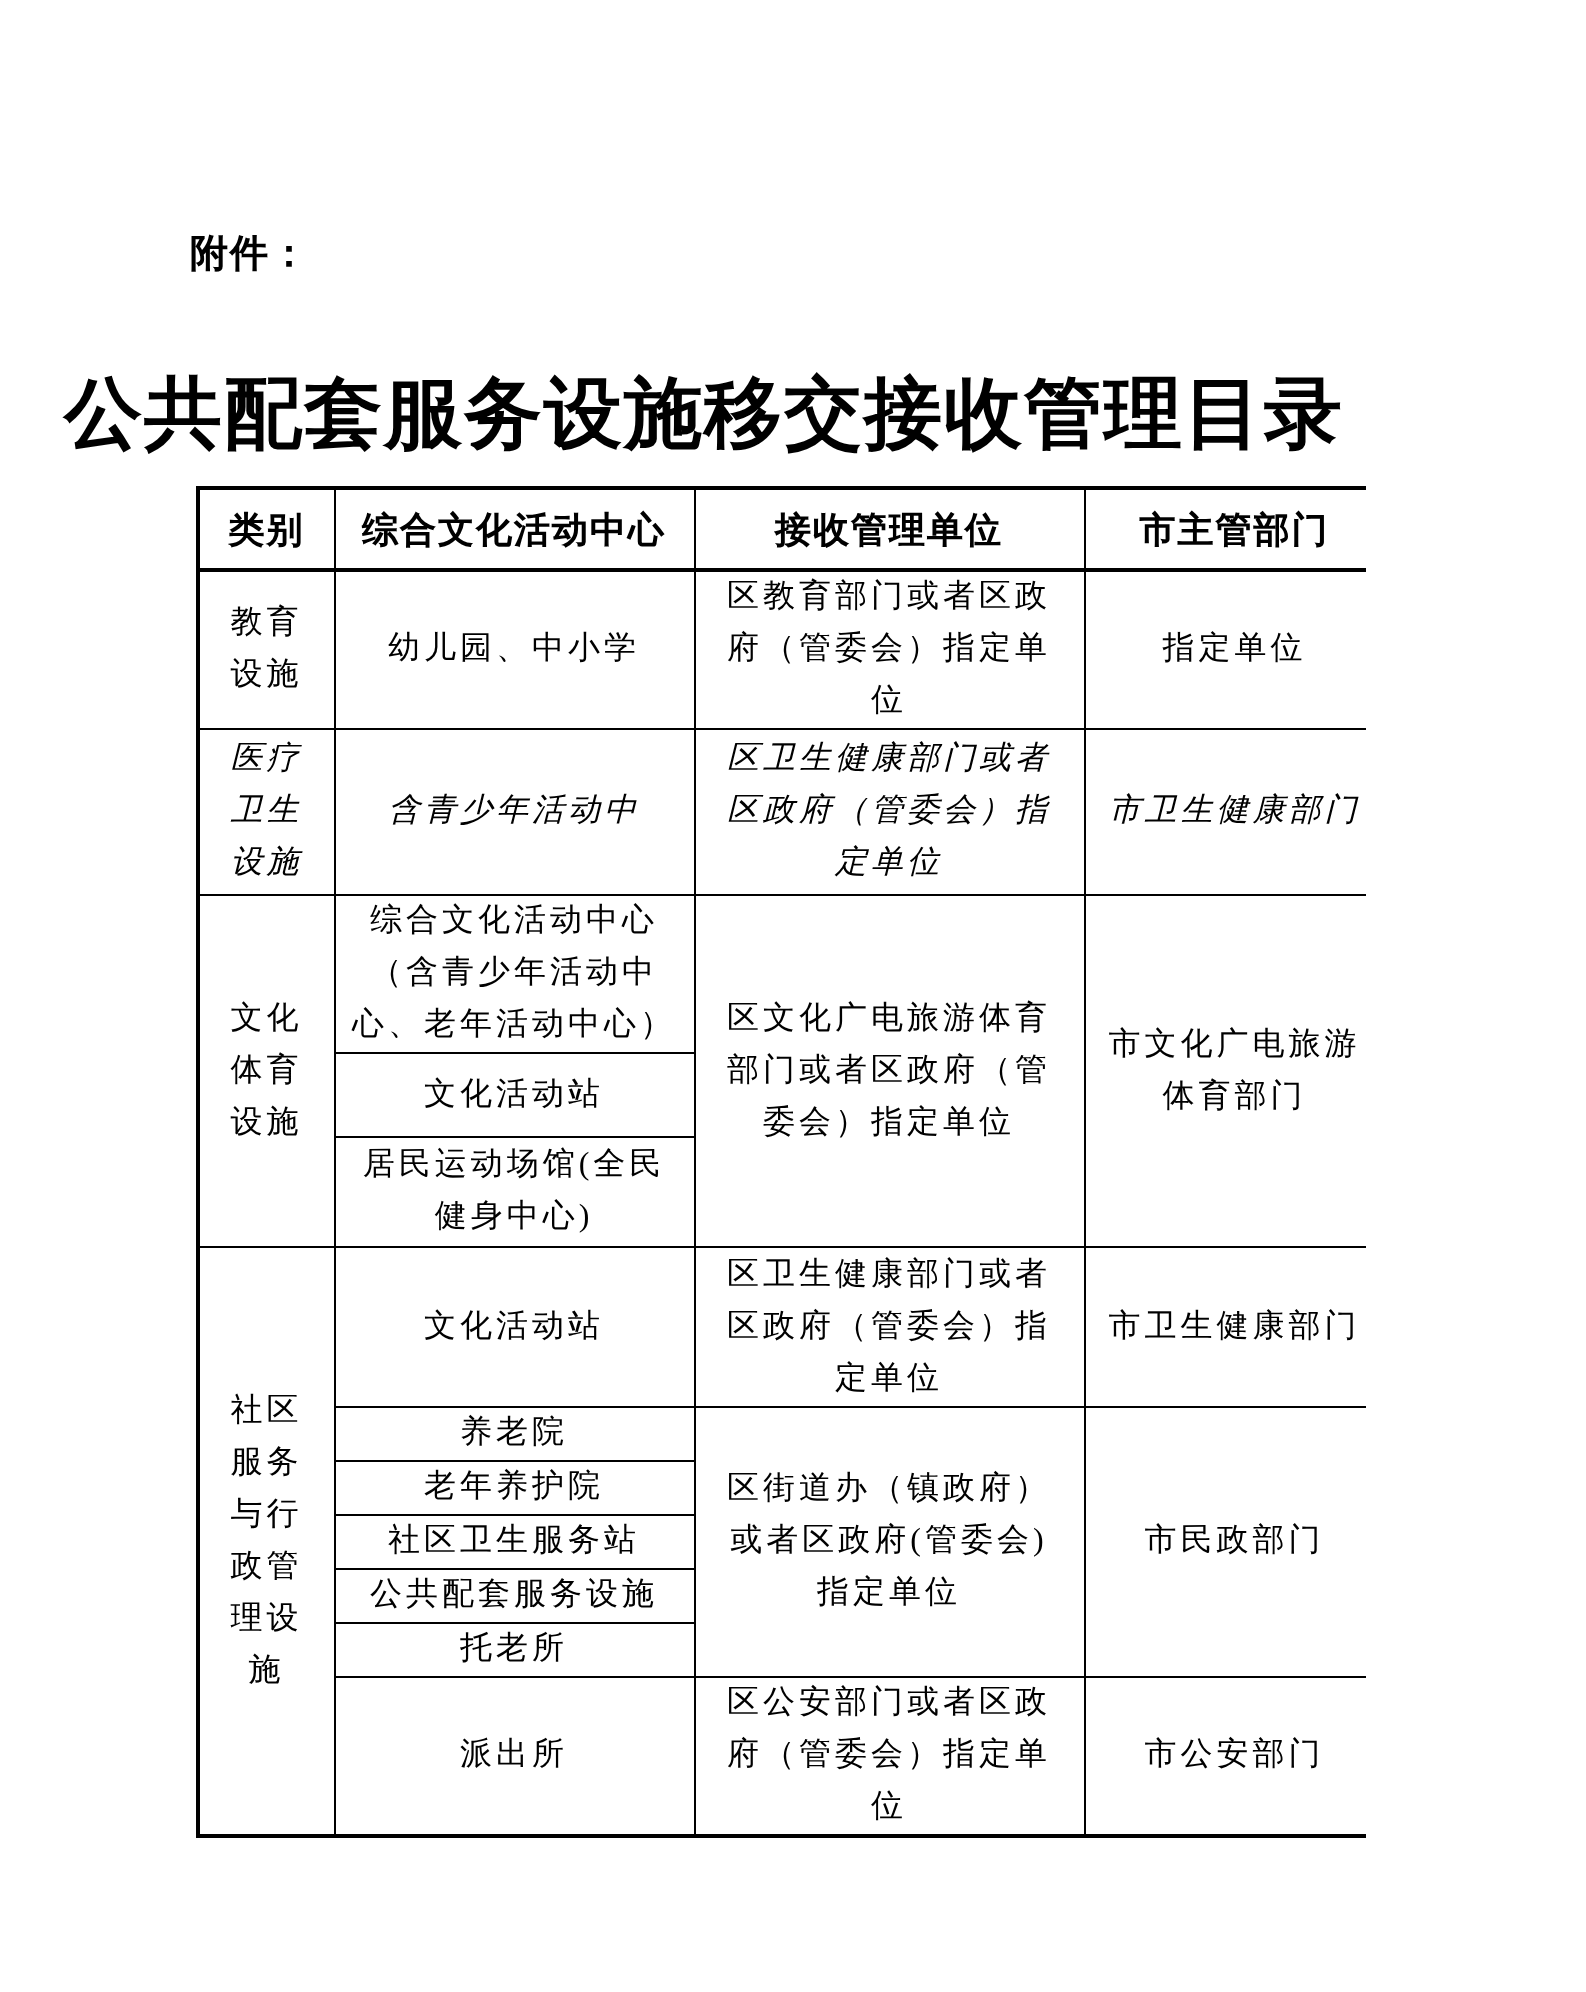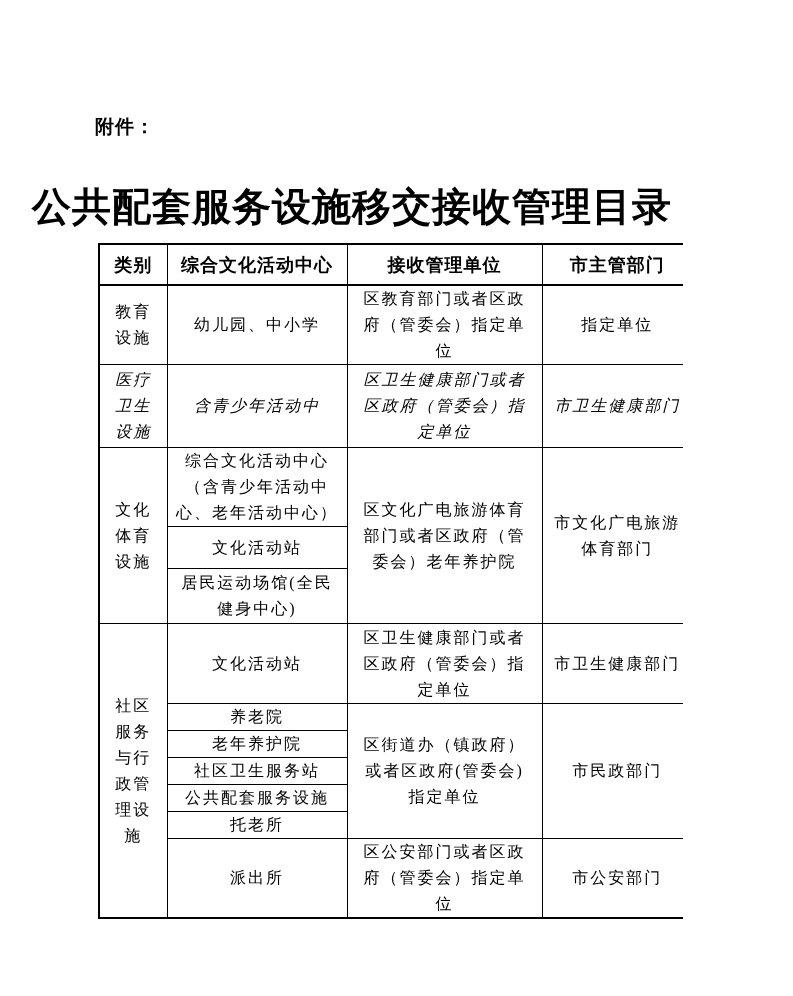--- a/index.html
+++ b/index.html
@@ -125,21 +125,21 @@
 
     <tr class="r-cul1">
       <td rowspan="3">文化
 体育
 设施</td>
       <td>综合文化活动中心
 （含青少年活动中
 心、老年活动中心）</td>
       <td rowspan="3">区文化广电旅游体育
 部门或者区政府（管
-委会）老年养护院</td>
+委会）指定单位</td>
       <td rowspan="3">市文化广电旅游
 体育部门</td>
     </tr>
     <tr class="r-cul2">
       <td>文化活动站</td>
     </tr>
     <tr class="r-cul3">
       <td>居民运动场馆(全民
 健身中心)</td>
     </tr>

